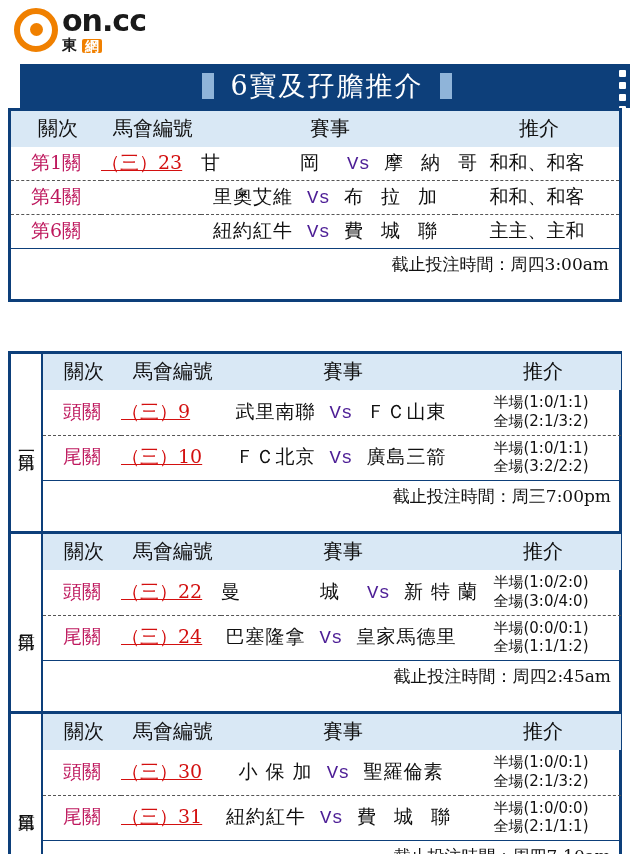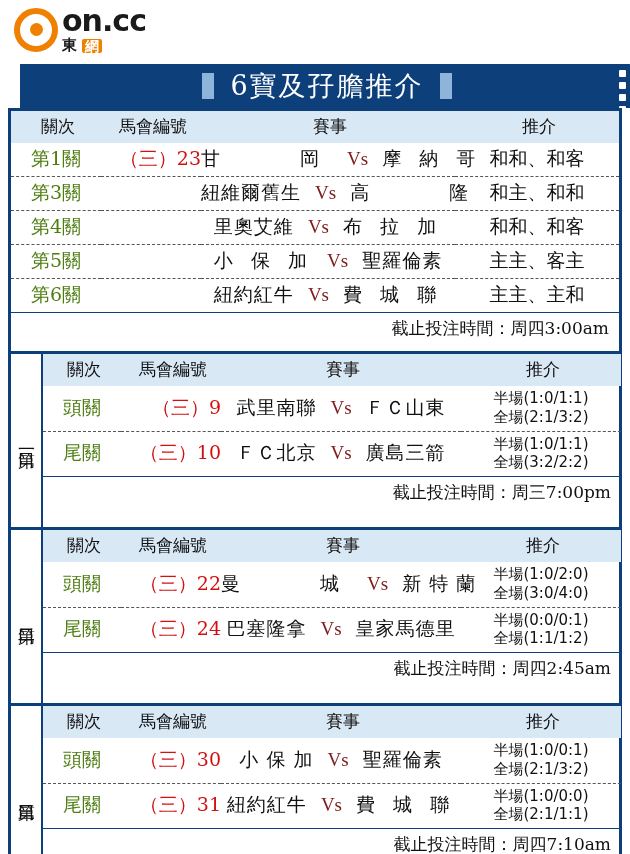--- a/index.html
+++ b/index.html
@@ -56,36 +56,36 @@
 
   
   .block{
     position:absolute;left:8px;width:614px;
     border:3px solid #0d3f7a;box-sizing:border-box;background:#fff;
   }
   .tbl{width:100%;border-collapse:collapse;table-layout:fixed;}
   .hdr td{
     background:#d9e8f5;
     text-align:center;
-    font-size:17px;
+    font-size:20px;
     padding:4px 0 5px 4px;
     font-family:"DejaVu Serif","Liberation Serif",serif;
   }
   .row td{
     border-top:1px dashed #555;
     font-size:19px;
     padding:3px 0 4px 0;
     vertical-align:middle;
   }
   .row.first td{border-top:none;}
-  .c-red{color:#4d7c0f;text-align:center;white-space:nowrap;}
-  .c-num{color:#d31010;text-align:right;white-space:nowrap;}
+  .c-red{color:#be185d;text-align:center;white-space:nowrap;}
+  .c-num{color:#d31010;text-align:left;white-space:nowrap;text-decoration:underline;}
   .c-match{text-align:center;white-space:nowrap;}
   .c-tip{text-align:center;white-space:nowrap;}
-  .vs{color:#7f1d1d;padding:0 8px;font-family:Liberation Serif, serif;}
+  .vs{color:#4c1d95;padding:0 8px;font-family:Liberation Mono, monospace;}
   .team{display:inline-block;}
   .deadline td{
     border-top:1px solid #0d3f7a;
     text-align:right;
     font-size:17px;
     padding:4px 10px 23px 0;
   }
 
   
   .sp1{letter-spacing:1px;}
@@ -166,52 +166,32 @@
         <td class="c-num">（三）23</td>
         <td class="c-match">
           <span class="team sp14">甘　　岡</span>
           <span class="vs">Vs</span>
           <span class="team sp6">摩 納 哥</span>
         </td>
         <td class="c-tip">和和、和客</td>
       </tr>
 
 
-      <tr class="row">
-        <td class="c-red">第3關</td>
-        <td class="c-num"></td>
-        <td class="c-match">
-          <span class="team sp1">紐維爾舊生</span>
-          <span class="vs">Vs</span>
-          <span class="team sp14">高　　隆</span>
-        </td>
-        <td class="c-tip">和主、和和</td>
-      </tr>
 
       <tr class="row">
         <td class="c-red">第4關</td>
         <td class="c-num"></td>
         <td class="c-match">
           <span class="team sp1">里奧艾維</span>
           <span class="vs">Vs</span>
           <span class="team sp6">布 拉 加</span>
         </td>
         <td class="c-tip">和和、和客</td>
       </tr>
 
-      <tr class="row">
-        <td class="c-red">第5關</td>
-        <td class="c-num"></td>
-        <td class="c-match">
-          <span class="team sp6">小 保 加</span>
-          <span class="vs">Vs</span>
-          <span class="team sp1">聖羅倫素</span>
-        </td>
-        <td class="c-tip">主主、客主</td>
-      </tr>
 
       <tr class="row">
         <td class="c-red">第6關</td>
         <td class="c-num"></td>
         <td class="c-match">
           <span class="team sp1">紐約紅牛</span>
           <span class="vs">Vs</span>
           <span class="team sp6">費 城 聯</span>
         </td>
         <td class="c-tip">主主、主和</td>

